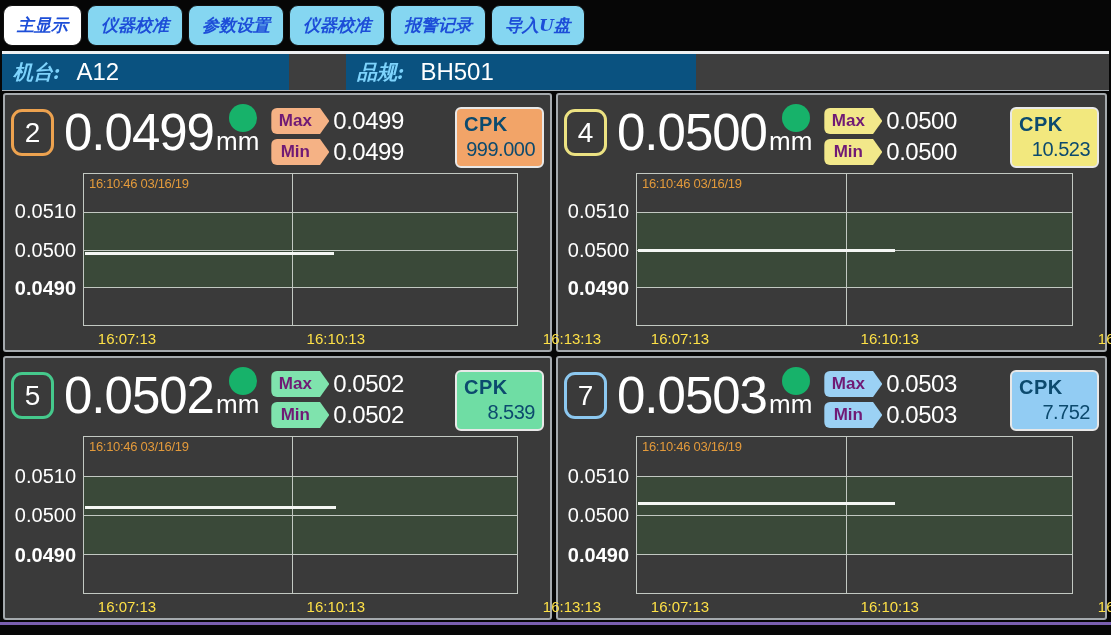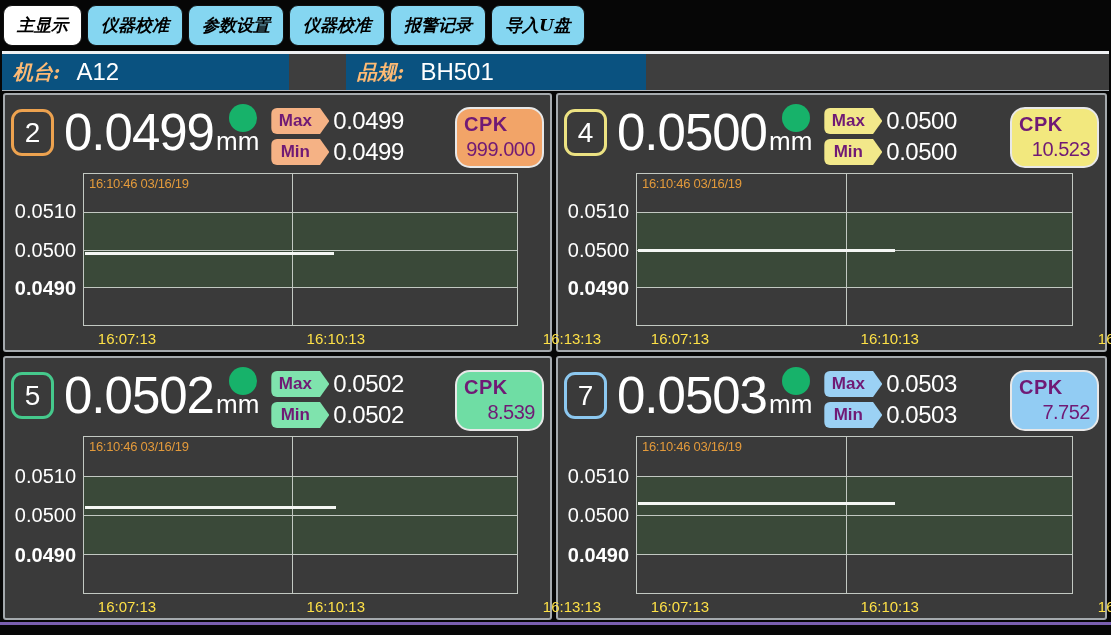--- a/index.html
+++ b/index.html
@@ -6,37 +6,37 @@
   html,body { width:1111px; height:635px; overflow:hidden; background:#000; }
   .screen {
     position:relative; width:1111px; height:635px; background:#060606;
     font-family:"Liberation Sans", sans-serif; overflow:hidden;
   }
 
   
   .tab-bar { position:absolute; left:3px; top:5px; display:flex; gap:5px; }
   .tab {
     height:41px; padding:0 13px; border-radius:9px; border:1px solid #101010;
-    background:var(--tab-blue); color:#000000;
+    background:var(--tab-blue); color:#1d4ed8;
     font:italic bold 17px "DejaVu Serif", serif;
     display:flex; align-items:center; justify-content:center; cursor:pointer;
   }
   .tab.active { background:#ffffff; }
 
   
   .info-bar {
     position:absolute; left:2px; right:2px; top:51px; height:40px;
     background:#3e3e3e; border-top:3px solid #eef0f2; border-bottom:1px solid #aab0b6;
     display:flex; align-items:stretch;
   }
   .info-block { background:var(--info-blue); display:flex; align-items:center; padding:0 11px; }
   .info-block.machine { width:287px; }
   .info-gap { width:57px; }
-  .info-block.product { width:300px; }
-  .info-label { font:italic bold 20px "DejaVu Serif", serif; color:#fdba74; margin-right:16px; white-space:nowrap; }
+  .info-block.product { width:350px; }
+  .info-label { font:italic bold 20px "DejaVu Serif", serif; color:#7dd3fc; margin-right:16px; white-space:nowrap; }
   .info-value { font:400 24px "Liberation Sans", sans-serif; color:#fff; }
 
   
   .panels {
     position:absolute; left:3px; top:93px;
     display:grid; grid-template-columns:549px 551px; grid-template-rows:259px 264px; gap:4px;
   }
   .panel {
     border:2px solid #a4a9ad; border-radius:3px; background:var(--panel-bg);
     display:flex; flex-direction:column; padding:2px 6px 4px 6px;
@@ -60,22 +60,22 @@
   .mm-row { display:flex; align-items:center; height:26px; }
   .tag {
     width:58px; height:26px; flex:none; background:var(--tag-fill); color:#701a75;
     font-weight:bold; font-size:17px; display:flex; align-items:center; justify-content:center;
     padding-right:10px; clip-path:polygon(0 0, 84% 0, 100% 50%, 84% 100%, 0 100%);
     border-radius:6px 0 0 6px;
   }
   .mm-value { font-size:24px; color:#fff; margin-left:4px; letter-spacing:-0.5px; }
   .cpk-box {
     margin-left:auto; margin-top:4px; width:89px; height:61px; flex:none;
-    background:var(--cpk-fill); border:2px solid #e8e8e8; border-radius:15px;
-    padding:3px 7px; color:#701a75;
+    background:var(--cpk-fill); border:2px solid #e8e8e8; border-radius:6px;
+    padding:3px 7px; color:#0c4a6e;
   }
   .cpk-label { font-size:20px; font-weight:600; line-height:24px; letter-spacing:0.5px; }
   .cpk-value { font-size:20px; line-height:27px; text-align:right; letter-spacing:-0.5px; }
 
   
   .chart-wrap { flex:1; position:relative; }
   .y-axis { position:absolute; left:0; top:0; bottom:20px; width:70px; }
   .ytick { position:absolute; right:5px; transform:translateY(-50%); font-size:20px; color:#fff;margin-left:34px; }
   .yt-0 { top:25%; } .yt-1 { top:50%; } .yt-2 { top:75%;font-weight:bold; }
   .plot {

